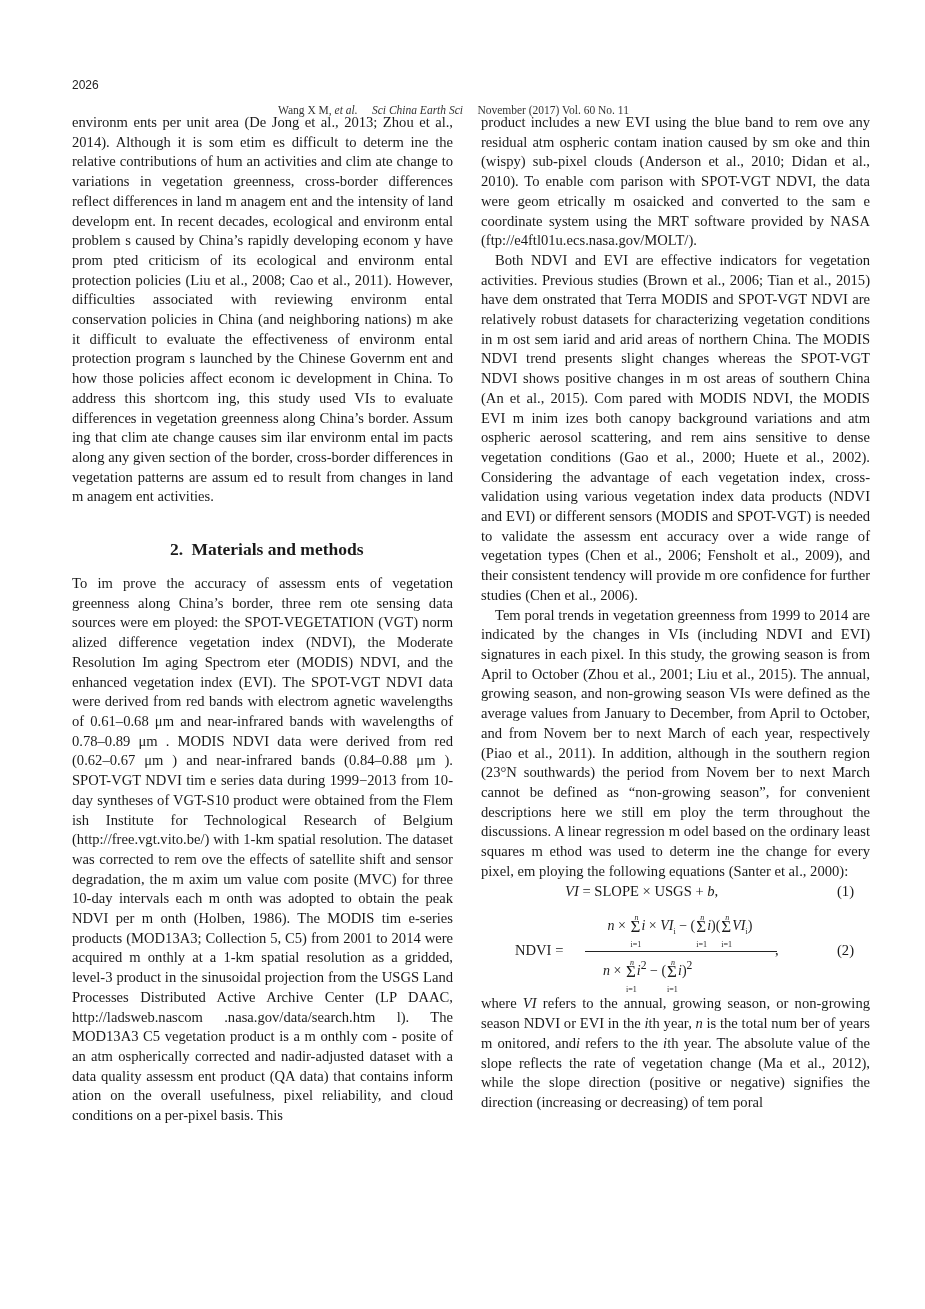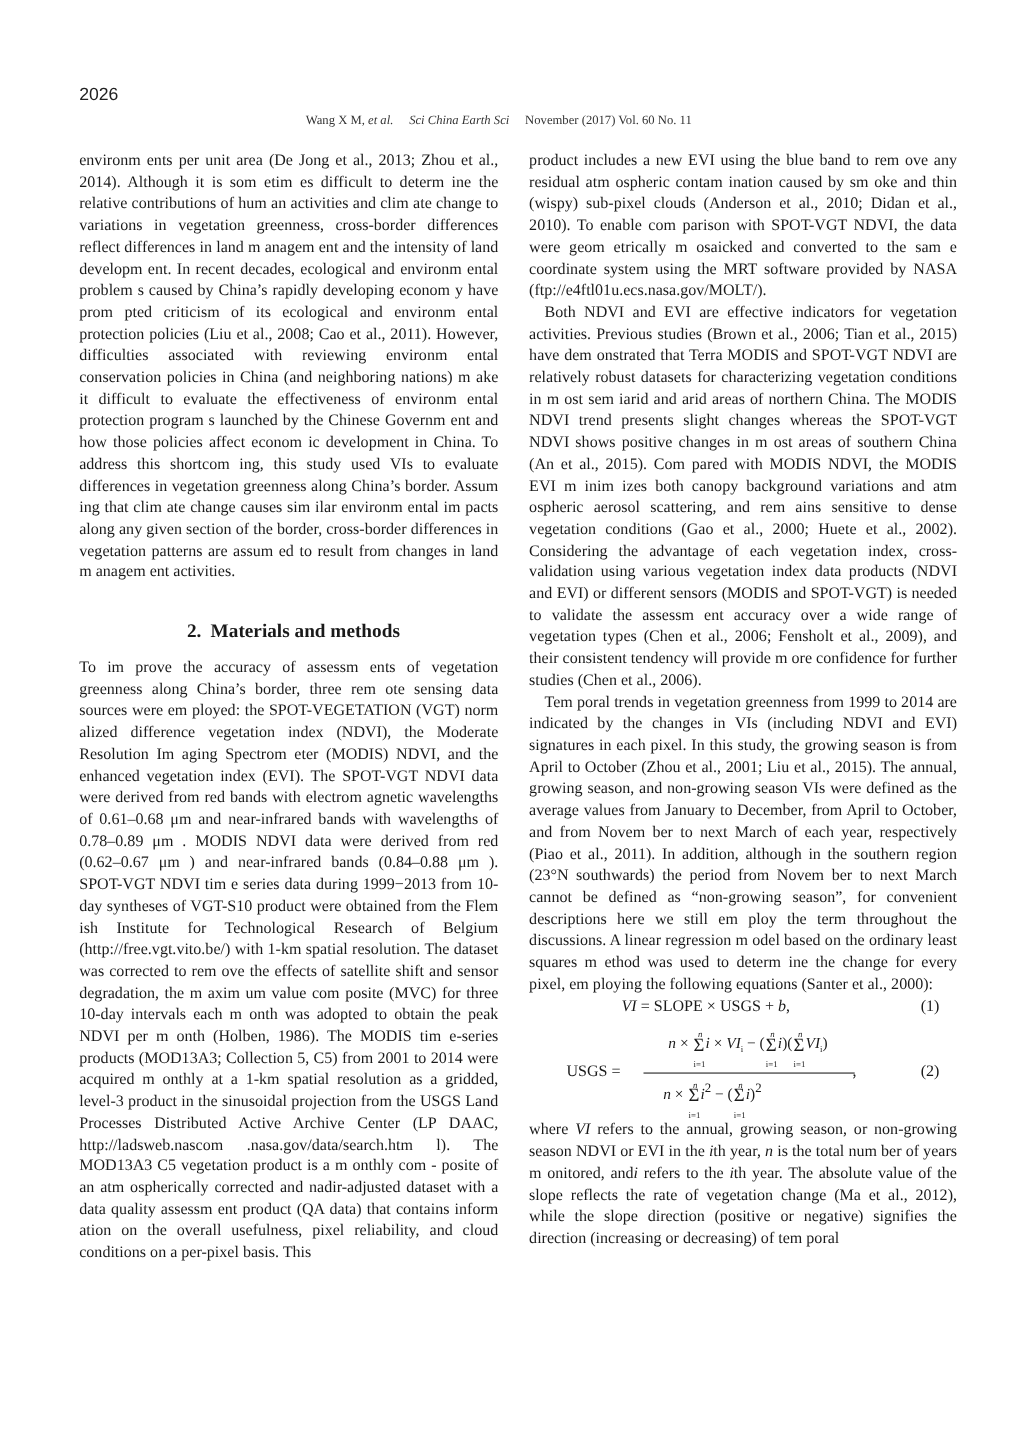--- a/index.html
+++ b/index.html
@@ -1,22 +1,22 @@
 <!DOCTYPE html>
 <html><head>
 <meta charset="utf-8">
 <style>
   html, body { margin:0; padding:0; background:#ffffff; }
   body { width:925px; height:1309px; position:relative; overflow:hidden;
          font-family:"Liberation Serif", "DejaVu Serif", serif; color:#1a1a1a; }
   .header { position:absolute; top:78px; left:72px; width:800px; height:20px; }
-  .pnum { position:absolute; left:0; top:0; font-family:"Liberation Sans", "DejaVu Sans", sans-serif; font-size:16px; color:#222; }
+  .pnum { position:absolute; left:0; top:0; font-family:"Liberation Sans", "DejaVu Sans", sans-serif; font-size:12px; color:#222; }
   .running { position:absolute; left:206px; top:2px; font-size:11.5px; color:#333; white-space:nowrap;margin-top:24px; }
   .running .it { font-style:italic; }
-  .col { position:absolute; font-size:14.6px; line-height:19.7px; text-align:justify;margin-top:24px; }
+  .col { position:absolute; font-size:14.6px; line-height:19.7px; text-align:justify; }
   .col-left { left:72px; top:113px; width:381px; }
   .col-right { left:481px; top:113px; width:389px; }
   .col p { margin:0; }
   .indent { text-indent:14px; }
   .section-title { font-weight:bold; font-size:17.5px; margin:31px 0 14px 0 !important; line-height:22px; text-align:center; }
   .section-title .num { display:inline-block; width:30px; }
   .eq1 { position:relative; height:26px; margin:1px 0 6px 0; }
   .eq1 .body { position:absolute; left:84px; top:0; white-space:nowrap; }
   .eq-num { position:absolute; right:16px; top:0; }
   .eq2 { position:relative; height:76px; margin:0 0 4px 0; }
@@ -58,21 +58,21 @@
   <p>product includes a new EVI using the blue band to rem ove any residual atm ospheric contam ination caused by sm oke and thin (wispy) sub-pixel clouds (Anderson et al., 2010; Didan et al., 2010).  To enable com parison with SPOT-VGT NDVI, the data were geom etrically m osaicked and converted to the sam e coordinate system  using the MRT software provided by NASA (ftp://e4ftl01u.ecs.nasa.gov/MOLT/).</p>
   <p class="indent">Both NDVI and EVI are effective indicators for vegetation activities.  Previous studies (Brown et al., 2006; Tian et al., 2015) have dem onstrated that Terra MODIS and SPOT-VGT NDVI are relatively robust datasets for characterizing vegetation conditions in m ost sem iarid and arid areas of northern China.  The MODIS NDVI trend presents slight changes whereas the SPOT-VGT NDVI shows positive changes in m ost areas of southern China (An et al., 2015).  Com pared with MODIS NDVI, the MODIS EVI m inim izes both canopy background variations and atm ospheric aerosol scattering, and rem ains sensitive to dense vegetation conditions (Gao et al., 2000; Huete et al., 2002).  Considering the advantage of each vegetation index, cross-validation using various vegetation index data products (NDVI and EVI) or different sensors (MODIS and SPOT-VGT) is needed to validate the assessm ent accuracy over a wide range of vegetation types (Chen et al., 2006; Fensholt et al., 2009), and their consistent tendency will provide m ore confidence for further studies (Chen et al., 2006).</p>
   <p class="indent">Tem poral trends in vegetation greenness from  1999 to 2014 are indicated by the changes in VIs (including NDVI and EVI) signatures in each pixel. In this study, the growing season is from  April to October (Zhou et al., 2001; Liu et al., 2015). The annual, growing season, and non-growing season VIs were defined as the average values from  January to December, from  April to October, and from  Novem ber to next March of each year, respectively (Piao et al., 2011).  In addition, although in the southern region (23°N southwards) the period from  Novem ber to next March cannot be defined as “non-growing season”, for convenient descriptions here we still em ploy the term  throughout the discussions.  A linear regression m odel based on the ordinary least squares m ethod was used to determ ine the change for every pixel, em ploying the following equations (Santer et al., 2000):</p>
 
   <div class="eq1">
     <span class="body"><i>VI</i> <span>= SLOPE × USGS + </span><i>b</i><span>,</span></span>
     <span class="eq-num">(1)</span>
   </div>
 
   <div class="eq2">
-    <span class="lhs">USGS =</span>
+    <span class="lhs">NDVI =</span>
     <div class="frac">
       <div class="numer">
         <i>n</i> <span>×</span>
         <span class="sum">Σ<span class="up">n</span><span class="lo">i=1</span></span><i>i</i> <span>×</span> <i>VI</i><sub class="i">i</sub> <span>−</span> (<span class="sum">Σ<span class="up">n</span><span class="lo">i=1</span></span><i>i</i>)(<span class="sum">Σ<span class="up">n</span><span class="lo">i=1</span></span><i>VI</i><sub class="i">i</sub>)
       </div>
       <div class="line"></div>
       <div class="denom">
         <i>n</i> <span>×</span>
         <span class="sum">Σ<span class="up">n</span><span class="lo">i=1</span></span><i>i</i><sup>2</sup> <span>−</span> (<span class="sum">Σ<span class="up">n</span><span class="lo">i=1</span></span><i>i</i>)<sup>2</sup>
       </div>

